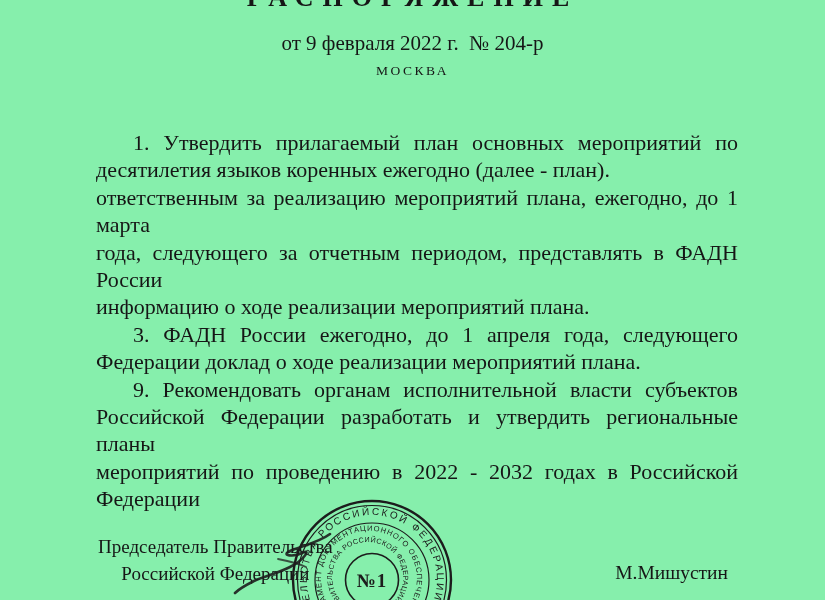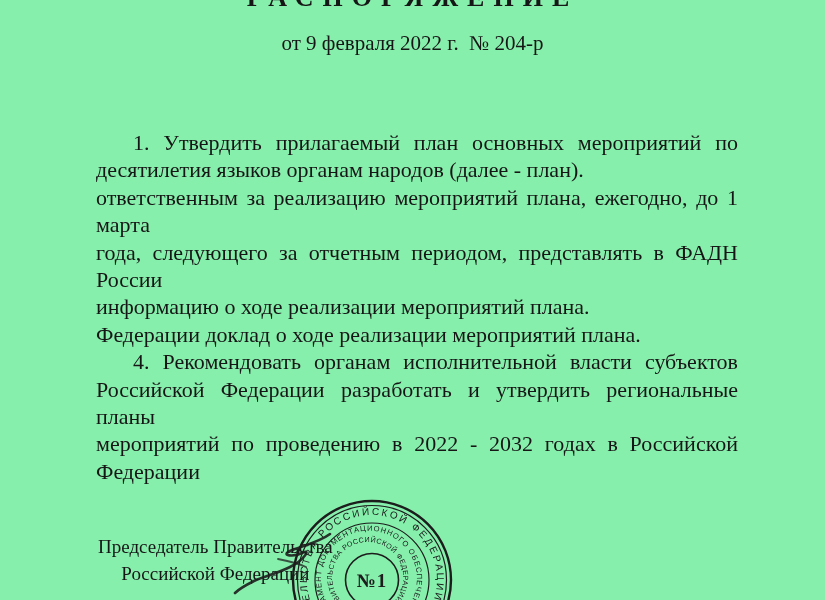--- a/index.html
+++ b/index.html
@@ -102,41 +102,44 @@
     height: 70px;
   }
 </style>
 </head>
 <body>
 
 <div class="page">
 
   <div class="doc-title">РАСПОРЯЖЕНИЕ</div>
   <div class="doc-date">от 9 февраля 2022 г.  № 204-р</div>
+  <div class="doc-city">МОСКВА</div>
 
   <div class="doc-body">
     <div class="bl f j">1. Утвердить   прилагаемый   план   основных   мероприятий   по</div>
-    <div class="bl l">десятилетия языков органам народов (далее - план).</div>
+    <div class="bl l">десятилетия языков коренных ежегодно (далее - план).</div>
 
     <div class="bl j">ответственным  за  реализацию  мероприятий  плана,  ежегодно,  до 1 марта</div>
     <div class="bl j">года,  следующего  за  отчетным  периодом,  представлять  в  ФАДН России</div>
     <div class="bl l">информацию о ходе реализации мероприятий плана.</div>
 
+    <div class="bl f j">3. ФАДН  России  ежегодно,  до  1  апреля  года,  следующего</div>
     <div class="bl l">Федерации доклад о ходе реализации мероприятий плана.</div>
 
-    <div class="bl f j">4. Рекомендовать   органам   исполнительной   власти   субъектов</div>
+    <div class="bl f j">9. Рекомендовать   органам   исполнительной   власти   субъектов</div>
     <div class="bl j">Российской  Федерации  разработать  и  утвердить  региональные  планы</div>
     <div class="bl j">мероприятий  по  проведению  в  2022 - 2032 годах  в Российской Федерации</div>
   </div>
 
   <div class="sig-left">
     <div>Председатель Правительства</div>
     <div>Российской Федерации</div>
   </div>
 
+  <div class="sig-name">М.Мишустин</div>
 
   <svg class="sig-stroke" viewBox="0 0 115 70">
     <path d="M 98 7 C 86 16 66 20 58 24 C 48 29 62 30 70 26 C 80 21 72 33 58 40 C 44 47 30 50 22 54 C 12 59 6 63 3 66" fill="none" stroke="#1d1d1d" stroke-width="2.6" stroke-linecap="round" opacity="0.9"></path>
     <path d="M 46 32 C 56 34 66 36 74 40" fill="none" stroke="#1d1d1d" stroke-width="1.8" stroke-linecap="round" opacity="0.75"></path>
   </svg>
 
   <svg class="stamp" viewBox="0 0 172 172">
     <circle cx="86" cy="86" r="79" fill="none" stroke="#1c1c1c" stroke-width="2.4"></circle>
     <circle cx="86" cy="86" r="74.5" fill="none" stroke="#1c1c1c" stroke-width="1.2"></circle>
     <circle cx="86" cy="86" r="57" fill="none" stroke="#1c1c1c" stroke-width="1.2"></circle>

